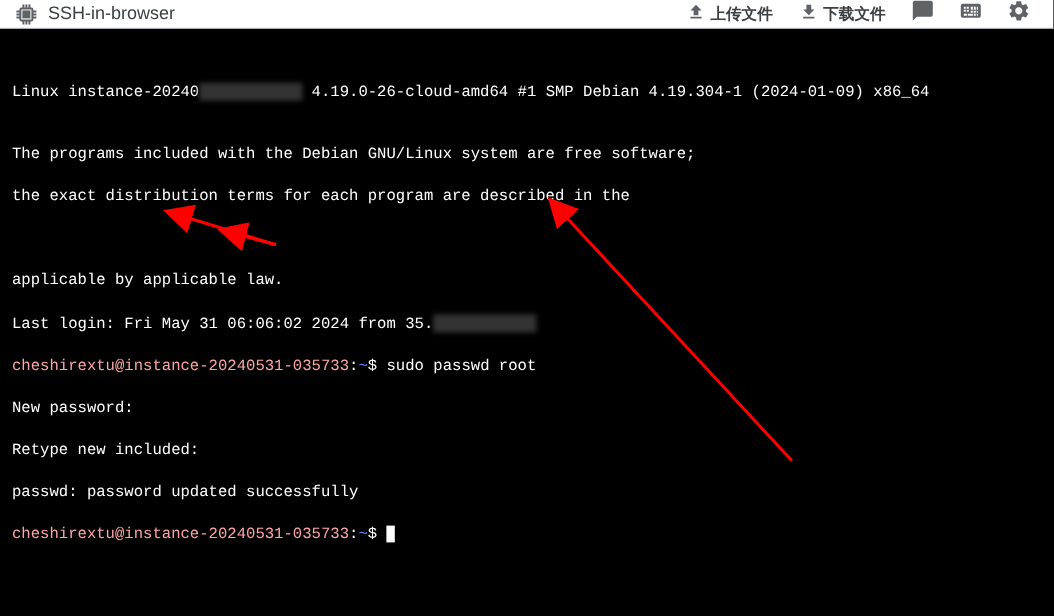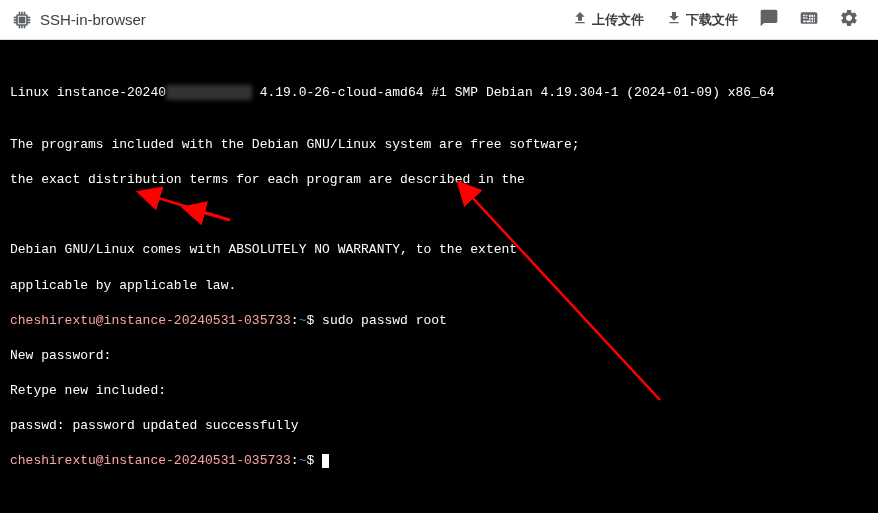--- a/index.html
+++ b/index.html
@@ -4,21 +4,21 @@
   <style>
     * { margin: 0; padding: 0; box-sizing: border-box; }
     body {
       width: 878px;
       height: 513px;
       font-family: Arial, sans-serif;
       background: #000;
       overflow: hidden;
     }
     .toolbar {
-      height: 40px;
+      height: 24px;
       background: #fff;
       border-bottom: 1px solid #dadce0;
       display: flex;
       align-items: center;
       padding: 0 12px;
     }
     .toolbar-left {
       display: flex;
       align-items: center;
       gap: 8px;
@@ -157,22 +157,22 @@
     </div>
   </div>
 </div>
 
 <div class="terminal">
 <div><span>Linux instance-20240</span><span class="blur">xxxxxxxxxxx</span><span> 4.19.0-26-cloud-amd64 #1 SMP Debian 4.19.304-1 (2024-01-09) x86_64</span></div>
 <div></div>
 <div>The programs included with the Debian GNU/Linux system are free software;</div>
 <div>the exact distribution terms for each program are described in the</div>
 <div>&nbsp;</div>
-<div>Debian GNU/Linux comes with ABSOLUTELY NO WARRANTY, to the extent</div>
 <div>applicable by applicable law.</div>
+<div><span>Last login: Fri May 31 06:06:02 2024 from 35.</span><span class="blur">xxxxxxxxxxx</span></div>
 <div><span class="green">cheshirextu@instance-20240531-035733</span><span>:</span><span class="blue">~</span><span>$ </span><span>sudo passwd root</span></div>
 <div>New password:</div>
 <div>Retype new included:</div>
 <div>passwd: password updated successfully</div>
 <div><span class="green">cheshirextu@instance-20240531-035733</span><span>:</span><span class="blue">~</span><span>$ </span><span class="cursor"></span></div>
 
 <svg class="arrow" style="left:0;top:0" width="878" height="473">
   <defs>
     <marker id="ah" markerWidth="10" markerHeight="10" refX="2" refY="5" orient="auto">
       <polygon points="0,0 10,5 0,10" fill="#ff0000"></polygon>

